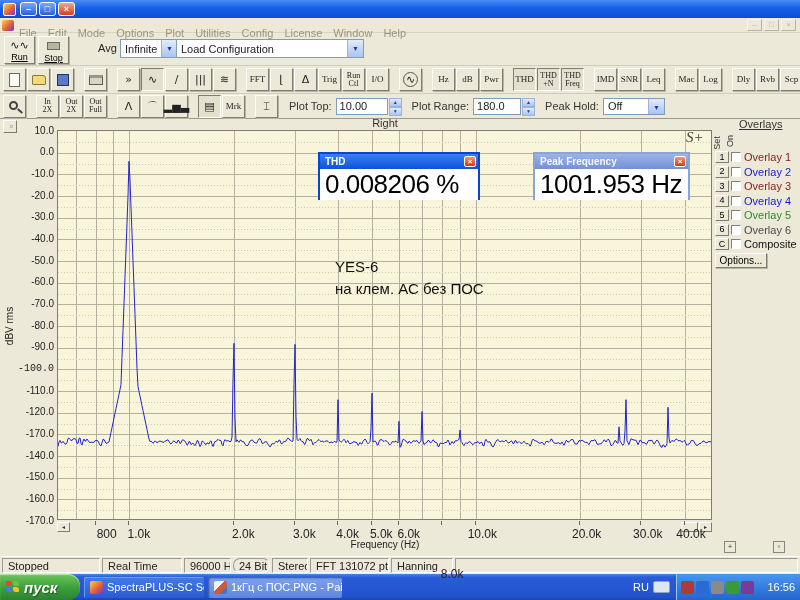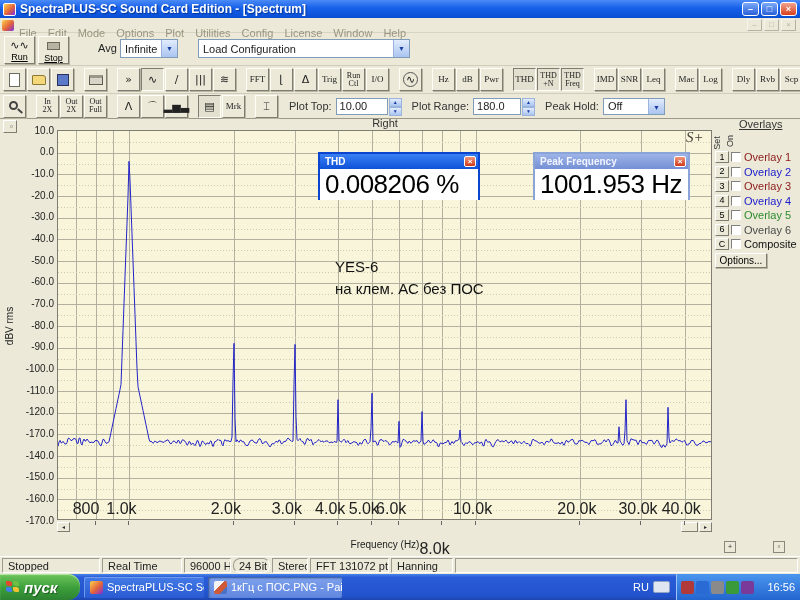--- a/index.html
+++ b/index.html
@@ -59,21 +59,21 @@
   .ctl-label{margin:0 4px 0 10px;color:#333;}
   .xp-input{height:17px;background:#fff;border:1px solid #7f9db9;padding:1px 3px;display:inline-block;}
   .spin{display:inline-flex;flex-direction:column;width:13px;height:17px;margin-left:1px;}
   .spin span{flex:1;background:linear-gradient(#e2ecfd,#aac4f0);border:1px solid #9ab4de;font-size:5px;line-height:7px;text-align:center;color:#1a3fa8;}
 
   
   #plot-restore-button{position:absolute;left:3px;top:120px;width:14px;height:13px;background:#ece9d8;border:1px solid;border-color:#fff #7f7d72 #7f7d72 #fff;font-size:8px;line-height:10px;text-align:center;color:#444;}
   #chart-title{position:absolute;left:300px;top:117px;width:170px;text-align:center;color:#333;}
   #plot-svg{position:absolute;left:57px;top:130px;}
   .ylab{position:absolute;left:0;width:54px;text-align:right;font-size:10px;color:#222;}
-  .xlab{position:absolute;top:500px;width:44px;text-align:left;font-size:16px;color:#222;}
+  .xlab{position:absolute;top:527px;width:44px;text-align:right;font-size:12px;color:#222;}
   .xtick{position:absolute;top:521px;width:1px;height:4px;background:#666;}
   #ylabel-rot{position:absolute;left:-20px;top:320px;width:60px;height:12px;transform:rotate(-90deg);text-align:center;font-size:10px;color:#222;}
   #freq-label{position:absolute;left:300px;top:539px;width:170px;text-align:center;font-size:10px;color:#222;}
   #watermark{position:absolute;left:686px;top:129px;font-family:"Liberation Serif",serif;font-style:italic;font-size:15px;color:#44423a;}
   #annotation{position:absolute;left:335px;top:256px;font-size:15px;line-height:22px;color:#111;}
 
   
   .sb-btn{position:absolute;width:13px;height:10px;background:#ece9d8;border:1px solid;border-color:#fff #7f7d72 #7f7d72 #fff;font-size:6px;line-height:8px;text-align:center;color:#333;padding:0;}
   #hscroll-thumb{position:absolute;left:681px;top:522px;width:17px;height:10px;background:#ece9d8;border:1px solid;border-color:#fff #7f7d72 #7f7d72 #fff;}
   .mini-sq{position:absolute;width:12px;height:12px;background:#ece9d8;border:1px solid #8a887c;font-size:8px;line-height:10px;text-align:center;color:#444;padding:0;}
@@ -122,21 +122,20 @@
   .tray-ico{width:13px;height:13px;border-radius:2px;flex:none;}
   #clock{margin-left:auto;color:#fff;font-size:11px;}
 </style>
 </head>
 <body>
 
 <div id="app">
 
   <div id="titlebar">
     <span class="t-icon"></span>
-    <span id="title-text">SpectraPLUS-SC Sound Card Edition - [Spectrum]</span>
     <span class="winbtns">
       <span class="winbtn b-min">–</span>
       <span class="winbtn b-res">□</span>
       <span class="winbtn b-close">×</span>
     </span>
   </div>
 
   <div id="menubar">
     <span class="m-icon"></span>
     <span id="menu-items" style="display:flex;">
@@ -165,21 +164,21 @@
     </button>
     <button class="bigbtn" style="left:38px;">
       <span class="stop-rect"></span>
       <span class="bl">Stop</span>
     </button>
     <span style="position:absolute;left:98px;top:9px;">Avg</span>
     <span class="xp-combo" style="left:120px;top:6px;width:58px;">
       <span class="cv">Infinite</span>
       <span class="combo-arrow">▼</span>
     </span>
-    <span class="xp-combo" style="left:198px;top:6px;width:212px;">
+    <span class="xp-combo" style="left:176px;top:6px;width:188px;">
       <span class="cv">Load Configuration</span>
       <span class="combo-arrow">▼</span>
     </span>
   </div>
 
   <div id="toolbar1" class="tbrow">
       <button class="tb-btn">
         <span class="mi mi-page"></span>
       </button>
       <button class="tb-btn">
@@ -522,21 +521,21 @@
     <div class="ylab" style="top: 146.167px;">0.0</div>
     <div class="ylab" style="top: 167.833px;">-10.0</div>
     <div class="ylab" style="top: 189.5px;">-20.0</div>
     <div class="ylab" style="top: 211.167px;">-30.0</div>
     <div class="ylab" style="top: 232.833px;">-40.0</div>
     <div class="ylab" style="top: 254.5px;">-50.0</div>
     <div class="ylab" style="top: 276.167px;">-60.0</div>
     <div class="ylab" style="top: 297.833px;">-70.0</div>
     <div class="ylab" style="top: 319.5px;">-80.0</div>
     <div class="ylab" style="top: 341.167px;">-90.0</div>
-    <div class="ylab" style="top: 362.833px;">-100.0</div>
+    <div class="ylab" style="top: 362.833px; font-family: Liberation Mono, monospace;">-100.0</div>
     <div class="ylab" style="top: 384.5px;">-110.0</div>
     <div class="ylab" style="top: 406.167px;">-120.0</div>
     <div class="ylab" style="top: 427.833px;">-170.0</div>
     <div class="ylab" style="top: 449.5px;">-140.0</div>
     <div class="ylab" style="top: 471.167px;">-150.0</div>
     <div class="ylab" style="top: 492.833px;">-160.0</div>
     <div class="ylab" style="top: 514.5px;">-170.0</div>
     <div class="xtick" style="left: 94.7013px;"></div>
     <div class="xlab" style="left: 72.7013px;">800</div>
     <div class="xtick" style="left: 128.3px;"></div>

